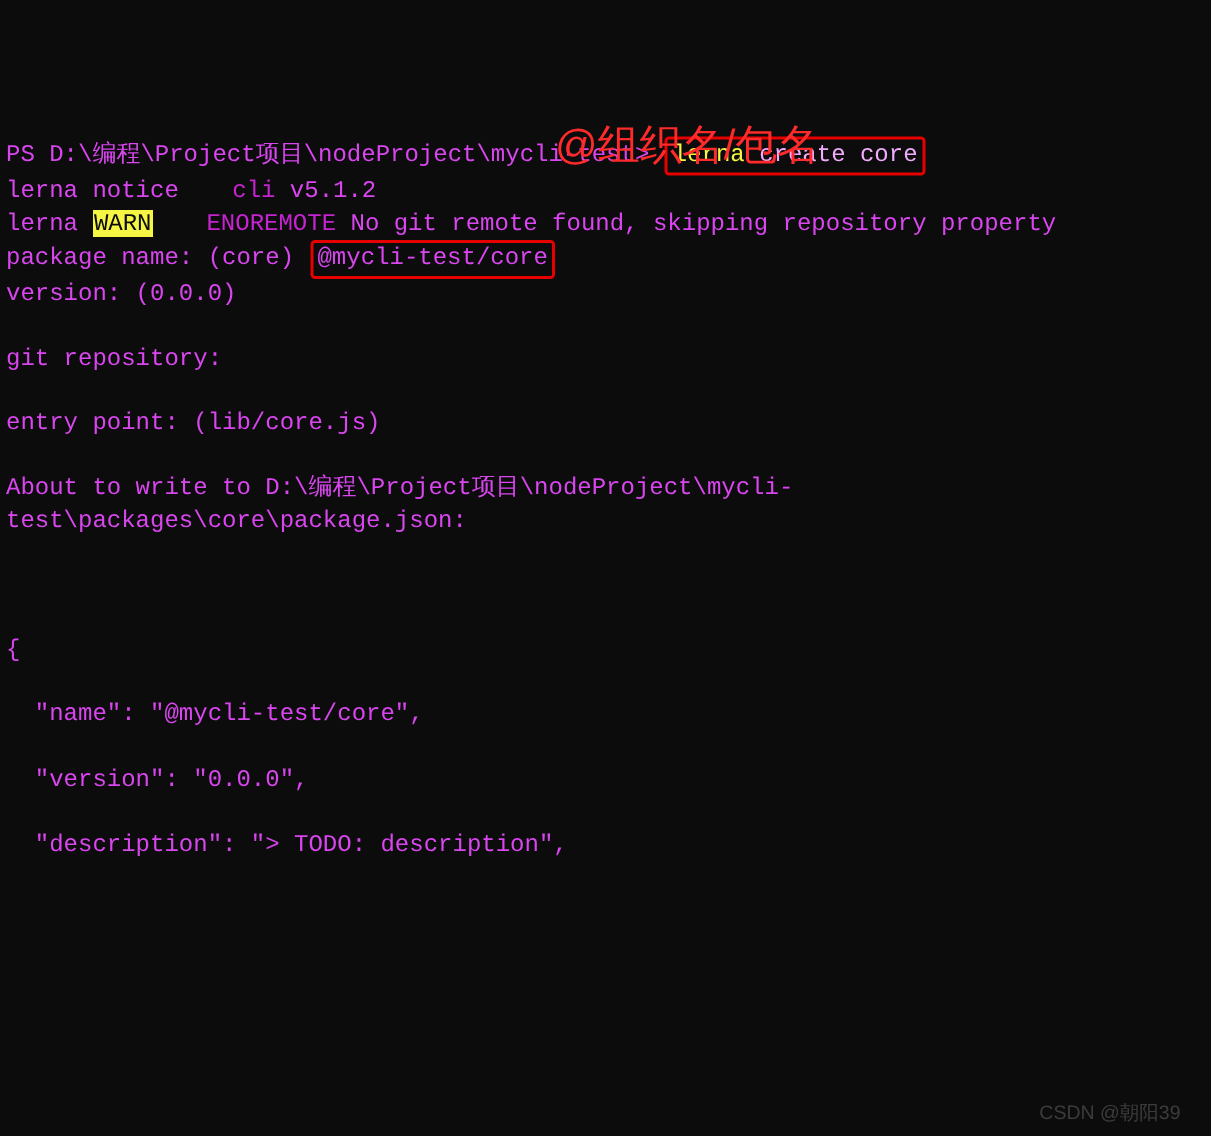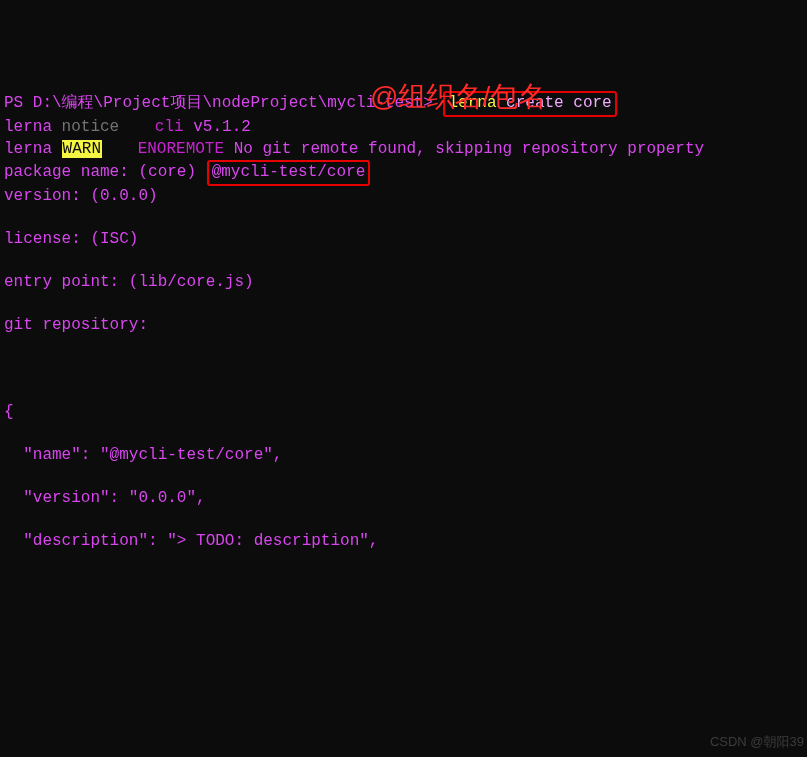--- a/index.html
+++ b/index.html
@@ -13,58 +13,58 @@
       width: 807px;
       height: 757px;
       overflow: hidden;
       position: relative;
       white-space: pre-wrap;
     }
     .line { display: block; }
     .white { color: #d946ef; }
     .yellow-cmd { color: #f5f543; }
     .cmd-gray { color: #f0abfc; }
-    .cyan { color: #737373; }
+    .cyan { color: #d946ef; }
     .magenta { color: #c724d1; margin-left: 26px; }
     .warn-bg { background: #f5f543; color: #0c0c0c; padding: 0 1px; }
 
     .redbox {
       border: 2px solid #e60000;
       border-radius: 3px;
       padding: 0 3px;
       margin: 0 1px;
       display: inline-block;
     }
     .annotation {
       position: absolute;
       color: #ff2a2a;
       font-size: 28px;
       font-family: 'Microsoft YaHei', sans-serif;
       left: 370px;
       top: 78px;
     }
     .watermark {
       position: absolute;
-      right: 3px;
+      right: 20px;
       bottom: 6px;
       color: rgba(200,200,200,0.25);
       font-size: 13px;
       font-family: 'Microsoft YaHei', sans-serif;
     }
     .json-block { margin-left: 0; }
   </style>
 </head>
 <body>
 
 
 
 <div><span class="line"><span class="white">PS D:\编程\Project项目\nodeProject\mycli-test&gt;</span> <span class="redbox"><span class="yellow-cmd">lerna</span> <span class="cmd-gray">create core</span></span></span><span class="line"><span class="white">lerna </span><span class="cyan">notice</span><span class="magenta"> cli</span><span class="white"> v5.1.2</span></span><span class="line"><span class="white">lerna </span><span class="warn-bg">WARN</span><span> </span><span class="magenta">ENOREMOTE</span><span class="white"> No git remote found, skipping repository property</span></span><span class="line"><span class="white">package name: (core) </span><span class="redbox"><span class="white">@mycli-test/core</span></span></span><span class="line white">version: (0.0.0)</span>
-<span class="line white">license: (ISC)</span>
+<span class="line white">git repository:</span>
 <span class="line white">entry point: (lib/core.js)</span>
-<span class="line white">git repository:</span>
+<span class="line white">About to write to D:\编程\Project项目\nodeProject\mycli-test\packages\core\package.json:</span>
 <span class="line"> </span>
 <span class="line white json-block">{</span>
 <span class="line white">  "name": "@mycli-test/core",</span>
 <span class="line white">  "version": "0.0.0",</span>
 <span class="line white">  "description": "&gt; TODO: description",</span>
 
 
 
 
 

